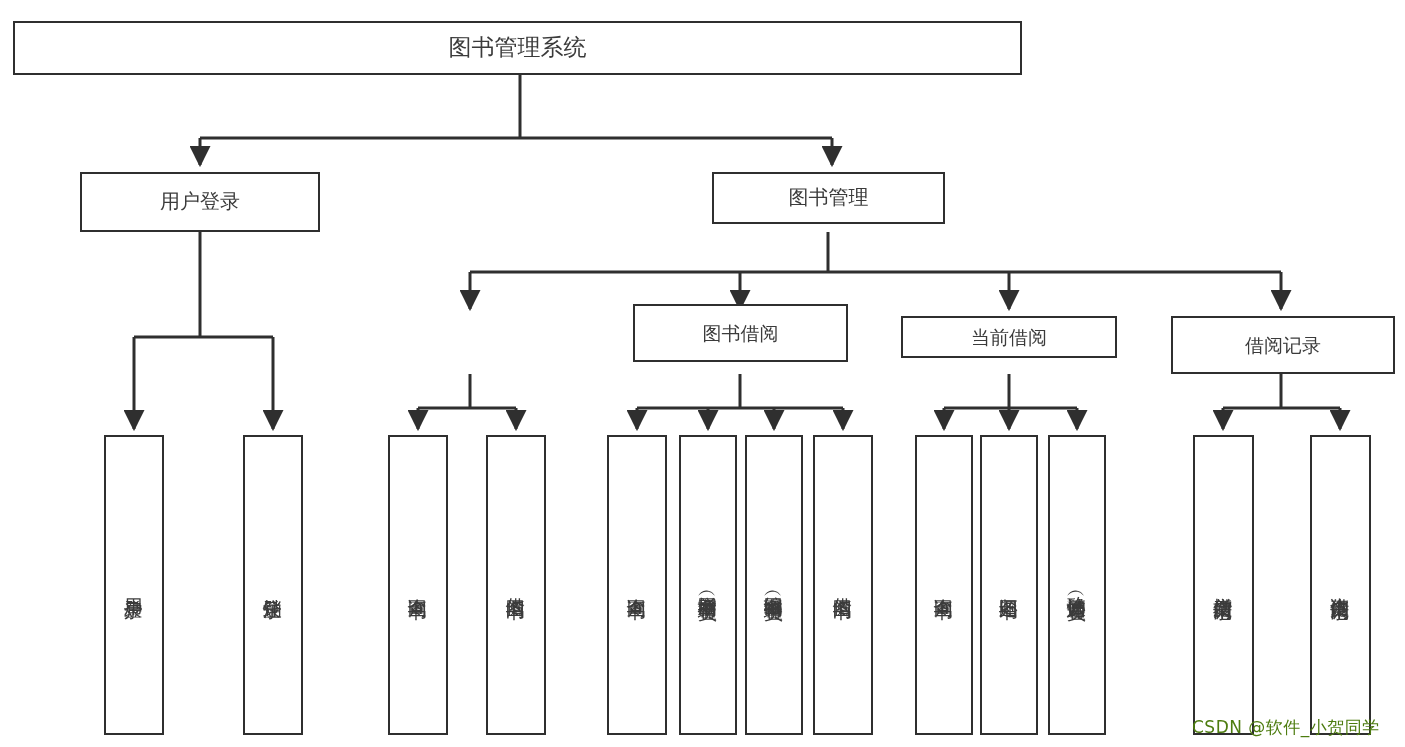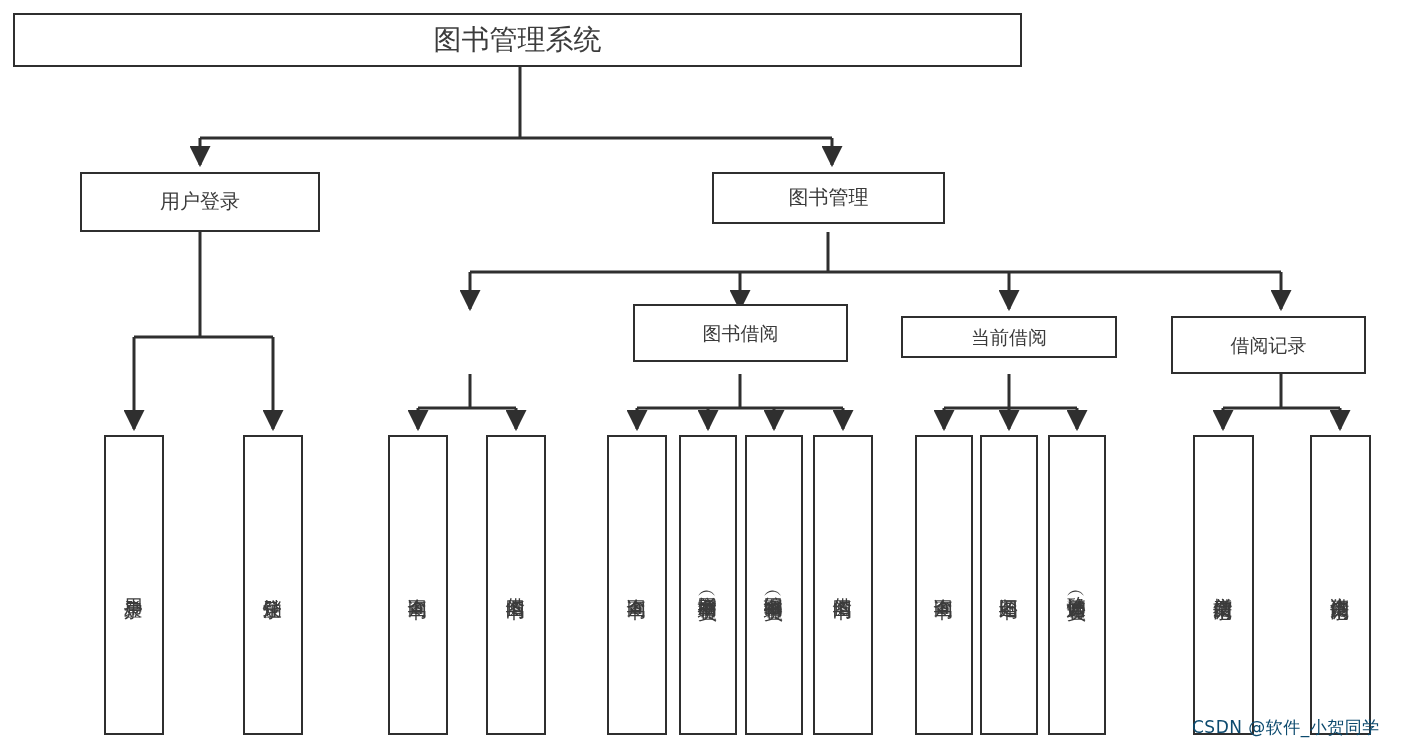--- a/index.html
+++ b/index.html
@@ -32,21 +32,22 @@
     border: 2px solid #2f2f2f;
     background: #ffffff;
     display: flex;
     align-items: center;
     justify-content: center;
     color: #3b3b3b;
     text-align: center;
     line-height: 1.18;
   }
   .node.root {
-    font-size: 28px;
+    font-size: 23px;
+    margin-top: 8px;
   }
   .node.level2 {
     font-size: 20px;
   }
   .node.level3 {
     font-size: 19px;
   }
   .node.leaf {
     font-size: 19px;
     writing-mode: vertical-rl;
@@ -133,21 +134,21 @@
   <div class="node level2" style="left: 712px; top: 172px; width: 233px; height: 52px;">
     <span>图书管理</span>
   </div>
 
   <div class="node level3" style="left: 633px; top: 304px; width: 215px; height: 58px;">
     <span>图书借阅</span>
   </div>
   <div class="node level3" style="left: 901px; top: 316px; width: 216px; height: 42px;">
     <span>当前借阅</span>
   </div>
-  <div class="node level3" style="left: 1171px; top: 316px; width: 195px; height: 58px;">
+  <div class="node level3" style="left: 1171px; top: 316px; width: 224px; height: 58px;">
     <span>借阅记录</span>
   </div>
 
   <div class="node leaf" style="left: 104px; top: 435px; width: 60px; height: 300px;">
     <span class="vtext">用户登录</span>
   </div>
   <div class="node leaf" style="left: 243px; top: 435px; width: 60px; height: 300px;">
     <span class="vtext">注销登录</span>
   </div>
   <div class="node leaf" style="left: 388px; top: 435px; width: 60px; height: 300px;">
@@ -177,15 +178,15 @@
   <div class="node leaf" style="left: 1048px; top: 435px; width: 58px; height: 300px;">
     <span class="vtext">确认归还（管理员）</span>
   </div>
   <div class="node leaf" style="left: 1193px; top: 435px; width: 61px; height: 300px;">
     <span class="vtext">新增借阅记录</span>
   </div>
   <div class="node leaf" style="left: 1310px; top: 435px; width: 61px; height: 300px;">
     <span class="vtext">查询借阅记录</span>
   </div>
 
-  <div class="watermark" style="left: 1192px; top: 716px; color: #0c4a6e;">CSDN @软件_小贺同学</div>
+  <div class="watermark" style="left: 1192px; top: 716px; color: #4d7c0f;">CSDN @软件_小贺同学</div>
 
 </div>
 
 </body></html>

